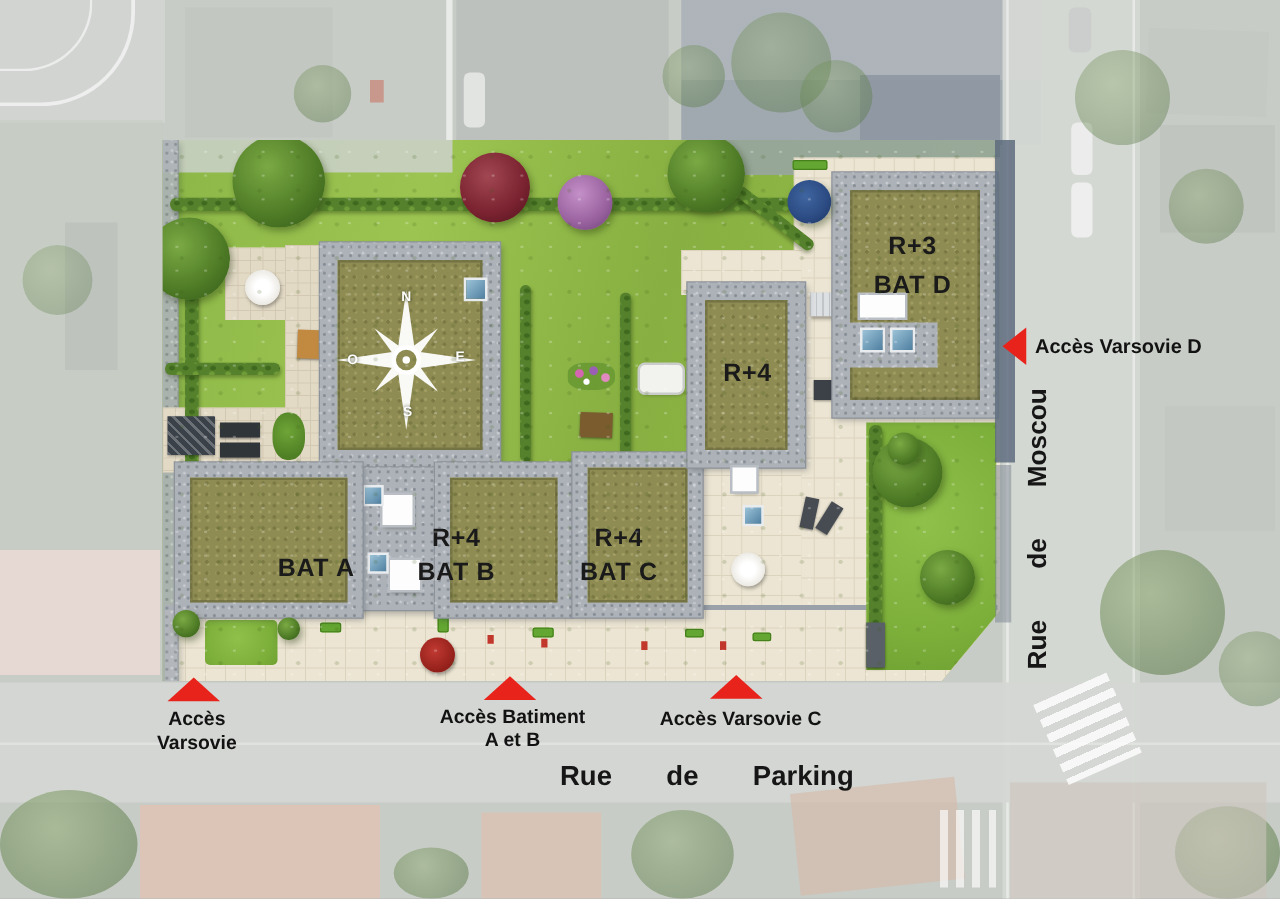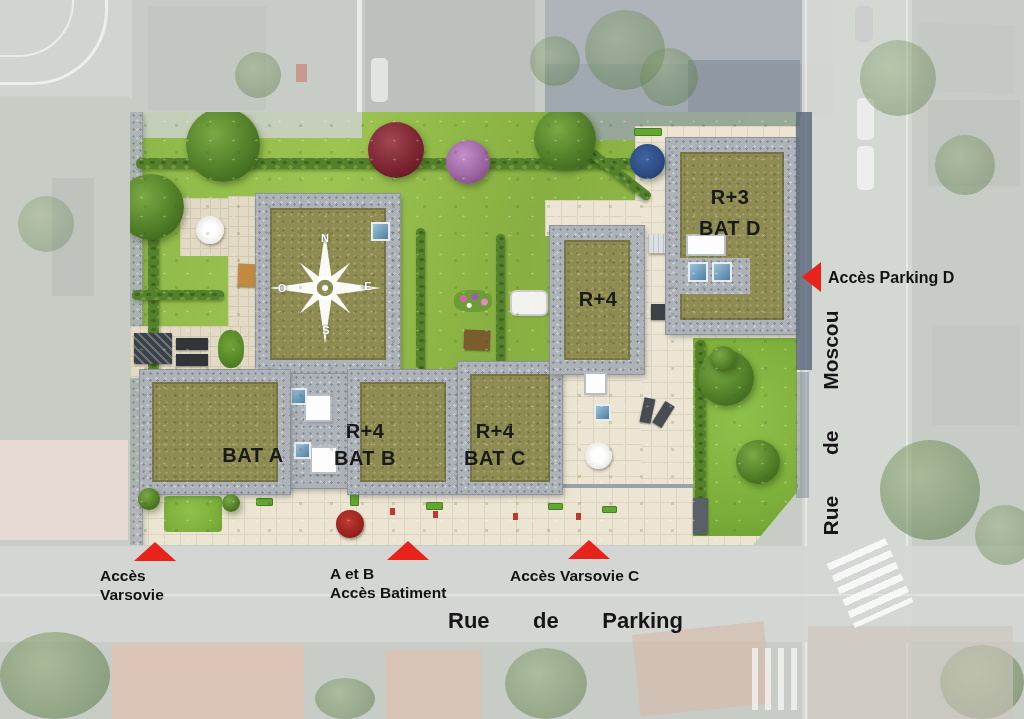--- a/index.html
+++ b/index.html
@@ -59,21 +59,21 @@
         box-shadow:1px 2px 3px rgba(0,0,0,.3);}
   .rpar{position:absolute;border-radius:50%;background:radial-gradient(circle at 42% 38%,#c03a32,#8f1d18 75%);
         box-shadow:1px 2px 3px rgba(0,0,0,.35);}
   .dark{position:absolute;background:#3c4147;box-shadow:0 1px 2px rgba(0,0,0,.4);}
   .planter{position:absolute;border-radius:2px;background:#63a631;box-shadow:inset 0 0 0 1px #46801d;}
   .redpot{position:absolute;background:#c2372c;}
   
   .blabel{position:absolute;color:var(--ink);font-weight:700;font-size:20px;
           text-align:center;line-height:27px;letter-spacing:.5px;}
   .alabel{position:absolute;color:#121212;font-weight:700;font-size:15.5px;
-          text-align:left;line-height:19px;}
+          text-align:center;line-height:19px;}
   .slabel{position:absolute;color:#161616;font-weight:700;font-size:22px;
           display:flex;justify-content:space-between;align-items:center;}
   .tri-up{position:absolute;width:0;height:0;border-left:21px solid transparent;
           border-right:21px solid transparent;border-bottom:19px solid var(--red);}
   .tri-left{position:absolute;width:0;height:0;border-top:15px solid transparent;
           border-bottom:15px solid transparent;border-right:19px solid var(--red);}
   .cletter{position:absolute;color:#fff;font-weight:700;font-size:11px;width:16px;
           text-align:center;text-shadow:0 0 3px rgba(50,55,25,.9);}
   .carv{position:absolute;border-radius:5px;opacity:.85;}
 </style>
@@ -264,32 +264,32 @@
   <div class="abs" style="left:796px;top:372px;width:13px;height:126px;background:#79848f;opacity:.5;"></div>
 
   <div class="tri-up" style="left:134px;top:542px;"></div>
   <div class="alabel" style="left:100px;top:566px;width:115px;">
     <div>Accès</div>
     <div>Varsovie</div>
   </div>
 
   <div class="tri-up" style="left:387px;top:541px;"></div>
   <div class="alabel" style="left:330px;top:564px;width:160px;">
+    <div>Accès Batiment</div>
     <div>A et B</div>
-    <div>Accès Batiment</div>
   </div>
 
   <div class="tri-up" style="left:568px;top:540px;"></div>
   <div class="alabel" style="left:510px;top:566px;width:165px;">
     <div>Accès Varsovie C</div>
   </div>
 
   <div class="tri-left" style="left:802px;top:262px;"></div>
   <div class="alabel" style="left:828px;top:268px;width:170px;text-align:left;font-size:16px;">
-    <div>Accès Parking D</div>
+    <div>Accès Varsovie D</div>
   </div>
 
   <div class="slabel" style="left:448px;top:606px;width:235px;height:30px;">
     <span>Rue</span>
     <span>de</span>
     <span>Parking</span>
   </div>
   <div class="slabel" style="left:718px;top:408px;width:225px;height:30px;font-size:21px;transform:rotate(-90deg);">
     <span>Rue</span>
     <span>de</span>

